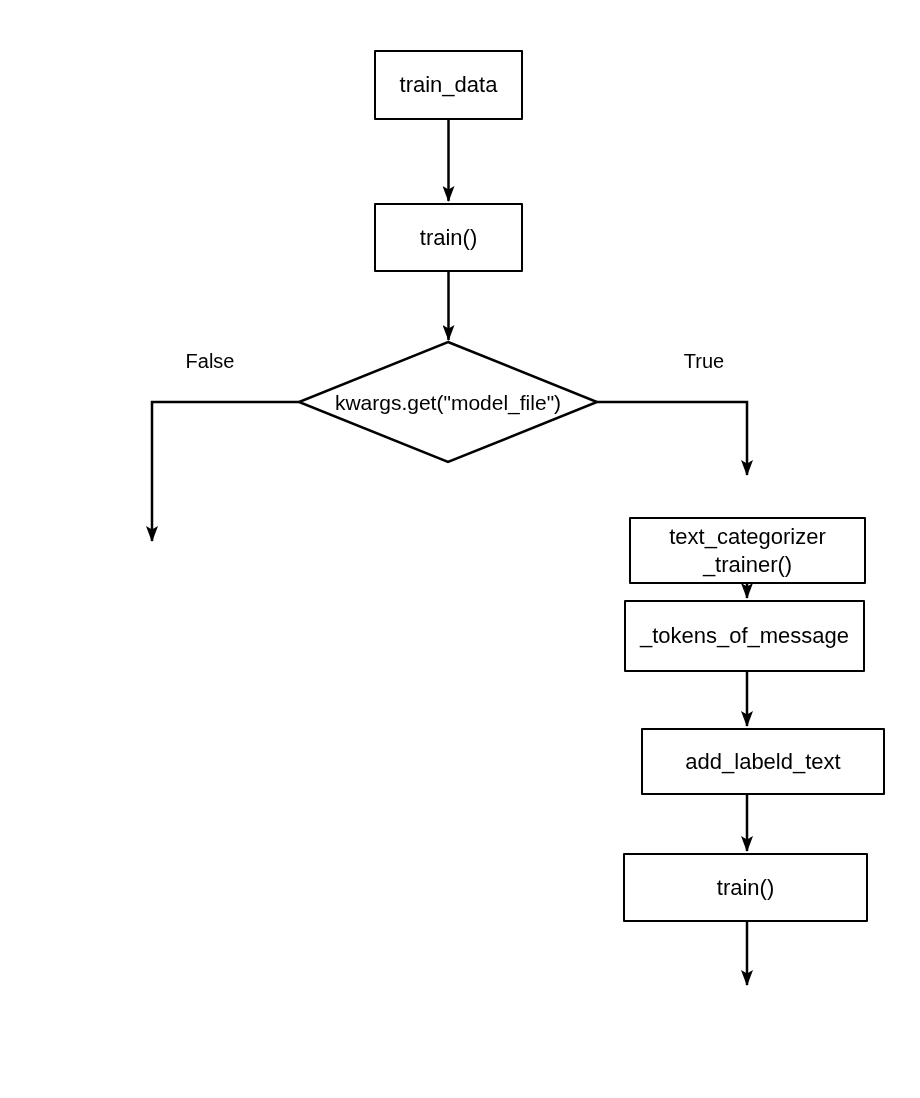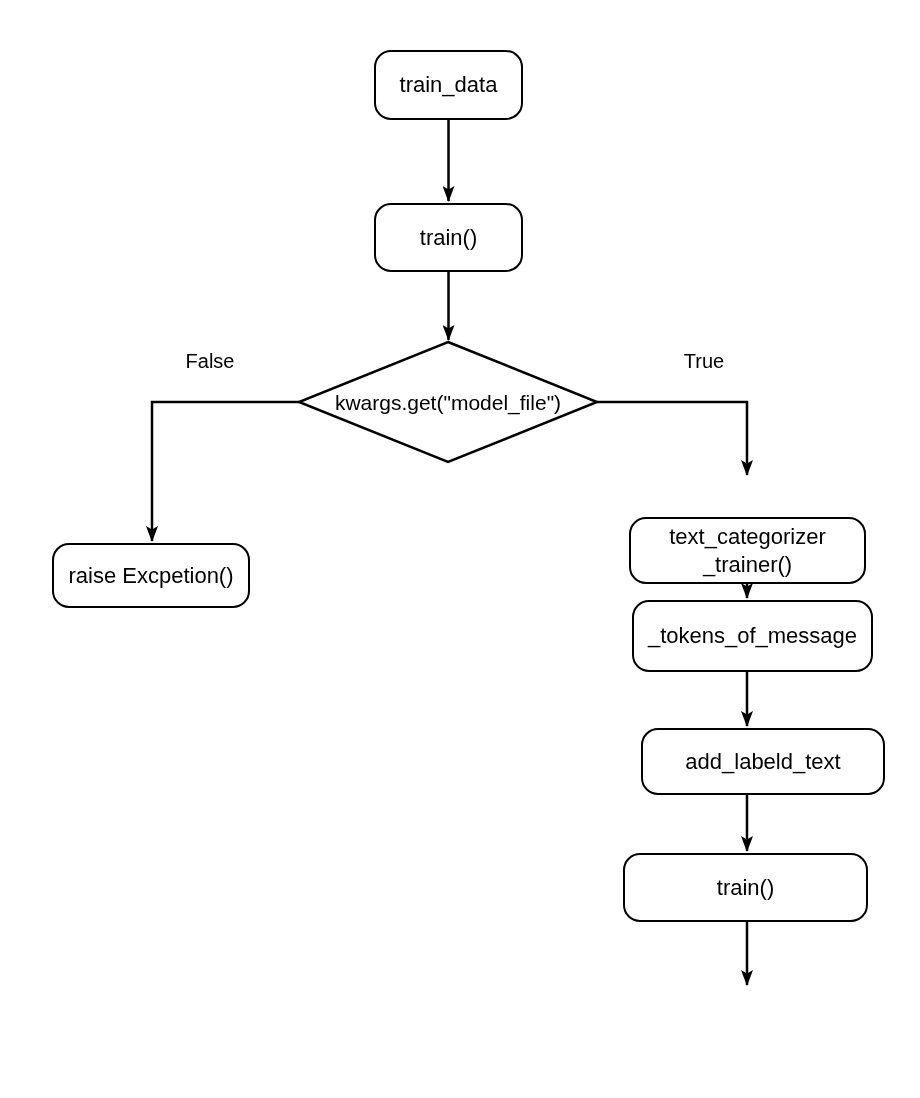--- a/index.html
+++ b/index.html
@@ -15,21 +15,21 @@
   .edges-layer {
     position: absolute;
     left: 0; top: 0;
     width: 920px; height: 1098px;
   }
   .node {
     position: absolute;
     box-sizing: border-box;
     background: #ffffff;
     border: 2.5px solid #000000;
-    border-radius: 17px;
+    border-radius: 1px;
     display: flex;
     flex-direction: column;
     align-items: center;
     justify-content: center;
     text-align: center;
     font-size: 22px;
     line-height: 1.25;
     z-index: 2;
   }
   .node span { display: block; white-space: nowrap; }
@@ -39,21 +39,21 @@
     font-size: 20px;
     white-space: nowrap;
     z-index: 3;
     background: transparent;
   }
   
   #n-train-data        { left: 374px; top: 50px;  width: 149px; height: 70px; }
   #n-train-1           { left: 374px; top: 203px; width: 149px; height: 69px; }
   #n-raise-exception   { left: 52px;  top: 543px; width: 198px; height: 65px; }
   #n-text-categorizer  { left: 629px; top: 477px; width: 237px; height: 67px; margin-top: 40px; }
-  #n-tokens-of-message { left: 624px; top: 600px; width: 241px; height: 72px; margin-left: 8px; }
+  #n-tokens-of-message { left: 624px; top: 600px; width: 241px; height: 72px; }
   #n-add-labeld-text   { left: 625px; top: 728px; width: 244px; height: 67px; margin-left: 16px; }
   #n-train-2           { left: 623px; top: 853px; width: 245px; height: 69px; }
   #n-save-model        { left: 623px; top: 987px; width: 246px; height: 59px; border-radius: 7px; }
   #lbl-decision { left: 448px; top: 403px; font-size: 21px; }
   #lbl-false    { left: 210px; top: 361px; }
   #lbl-true     { left: 675px; top: 361px; margin-left: 29px; }
 </style>
 </head>
 <body>
 
@@ -85,23 +85,20 @@
   <div class="node" id="n-train-1">
     <span>train()</span>
   </div>
 
   <div class="floating-label" id="lbl-decision">kwargs.get("model_file")</div>
 
   <div class="floating-label" id="lbl-false">False</div>
 
   <div class="floating-label" id="lbl-true">True</div>
 
-  <div class="node" id="n-raise-exception">
-    <span>raise Excpetion()</span>
-  </div>
 
   <div class="node" id="n-text-categorizer">
     <span>text_categorizer</span>
     <span>_trainer()</span>
   </div>
 
   <div class="node" id="n-tokens-of-message">
     <span>_tokens_of_message</span>
   </div>
 

